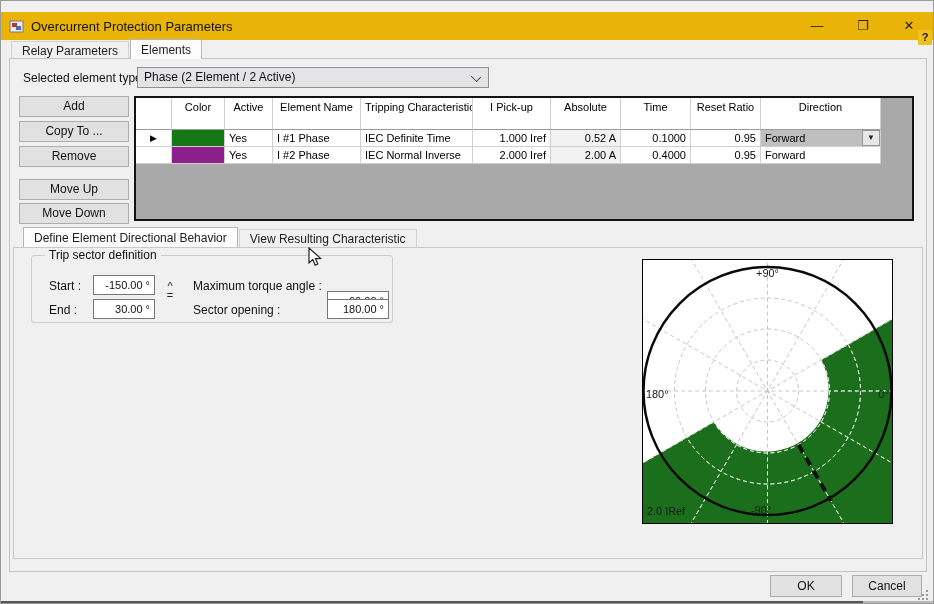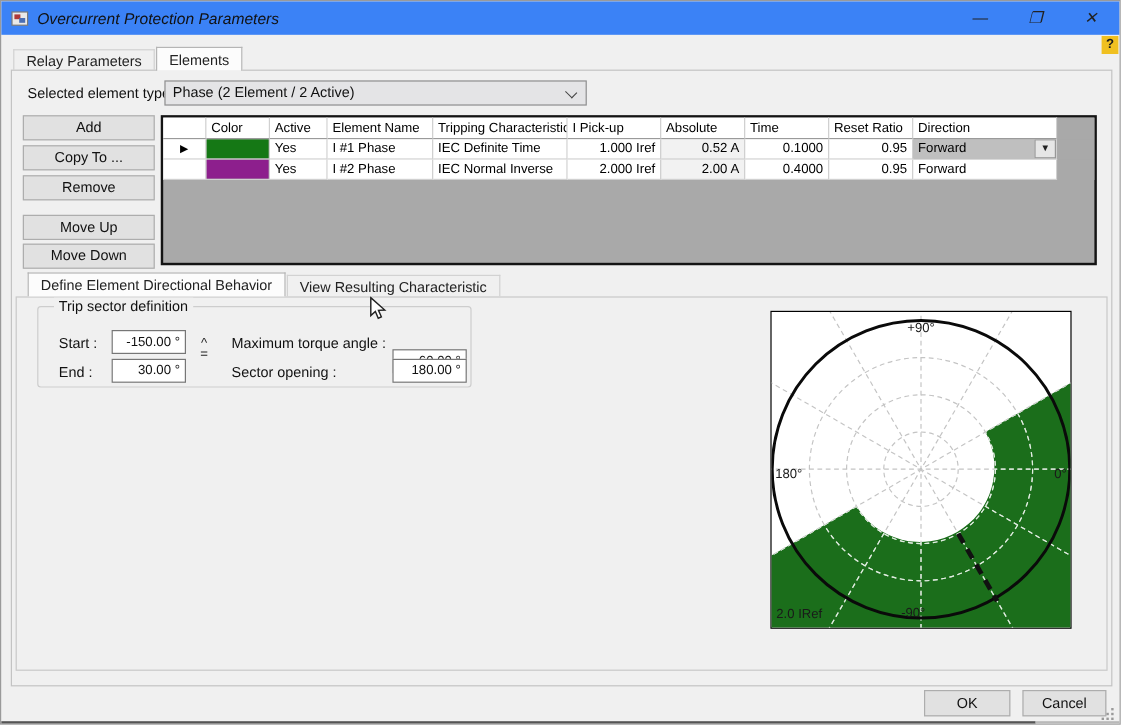--- a/index.html
+++ b/index.html
@@ -1,18 +1,18 @@
 <!DOCTYPE html>
 <html><head>
 <meta charset="utf-8">
 <style>
   * { box-sizing: border-box; margin: 0; padding: 0; }
   body { font-family: "Liberation Sans", sans-serif; background:#d8d8d8; }
   .window { position:relative; width:934px; height:604px; background:#f0f0f0; overflow:hidden; border:1px solid #9a9a9a; }
-  .titlebar { position:absolute; left:0; top:0; width:100%; height:28px; background:#3b82f6;font-style:italic; }
+  .titlebar { position:absolute; left:0; top:11px; width:100%; height:28px; background:#eab308; }
   .titlebar .title { position:absolute; left:30px; top:7px; font-size:13px; color:#111; }
   .appicon { position:absolute; left:8px; top:6px; }
   .winbtn { position:absolute; top:0; width:46px; height:28px; text-align:center; line-height:28px; font-size:13px; color:#222; cursor:default; }
   .btn-min { left:793px; } .btn-max { left:839px; } .btn-close { left:885px; }
   .helpbtn { position:absolute; left:917px; top:29px; width:14px; height:15px; background:#f0c020; color:#1a1a1a; font-size:11px; font-weight:bold; text-align:center; line-height:15px; }
 
   
   .tabstrip { position:absolute; left:10px; top:40px; height:18px; display:flex; }
   .tab { height:18px; padding:0 10px; font-size:12px; line-height:18px; background:#f0f0f0; border:1px solid #d2d2d2; border-bottom:none; color:#222; margin-right:1px; }
   .tab.active { background:#fcfcfc; border:1px solid #b5b5b5; border-bottom:none; height:20px; margin-top:-2px; line-height:21px; position:relative; z-index:3; }
@@ -23,21 +23,21 @@
   .combo { position:absolute; left:136px; top:66px; width:352px; height:21px; background:#e4e4e6; border:1px solid #8f8f8f; font-size:12px; color:#111; line-height:19px; padding-left:6px; }
   .combo .chev { position:absolute; right:8px; top:5px; width:8px; height:8px; border-right:1.5px solid #444; border-bottom:1.5px solid #444; transform:rotate(45deg) scale(1,0.8); }
 
   .pbtn { position:absolute; width:110px; height:21px; background:#e1e1e1; border:1px solid #adadad; font-size:12px; color:#111; text-align:center; line-height:19px; }
   .okbtn { position:absolute; height:22px; background:#e1e1e1; border:1px solid #adadad; font-size:12px; color:#111; text-align:center; line-height:20px; }
 
   
   .grid { position:absolute; left:133px; top:95px; width:780px; height:125px; border:2px solid #141414; background:#a9a9a9; font-size:11px; color:#000; }
   .grow { display:flex; }
   .gcell { border-right:1px solid #d0d0d0; border-bottom:1px solid #d0d0d0; background:#fff; padding:1px 4px; height:17px; line-height:14px; overflow:hidden; white-space:nowrap; }
-  .ghead .gcell { height:18px; line-height:16px; border-bottom:1px solid #9a9a9a; }
+  .ghead .gcell { height:32px; line-height:16px; text-align:center; border-bottom:1px solid #9a9a9a; }
   .c-sel{width:36px} .c-color{width:53px; padding:0;} .c-active{width:48px} .c-name{width:88px}
   .c-trip{width:112px} .c-pick{width:78px} .c-abs{width:70px} .c-time{width:70px} .c-reset{width:70px} .c-dir{width:120px; }
   .c-fill{ flex:1; background:#a9a9a9; border:none; }
   .num { text-align:right; }
   .swatch { width:100%; height:100%; }
   .selarrow { font-size:9px; line-height:15px; text-align:center; color:#000; }
   .dircombo { display:flex; height:100%; background:#bfbfbf; }
   .dircombo .dirlabel { flex:1; padding:1px 4px; line-height:14px; }
   .dircombo .dirbtn { width:18px; background:#e6e6e6; border:1px solid #979797; text-align:center; font-size:8px; line-height:14px; color:#222; }
   .absbg { background:#f2f2f2; }

